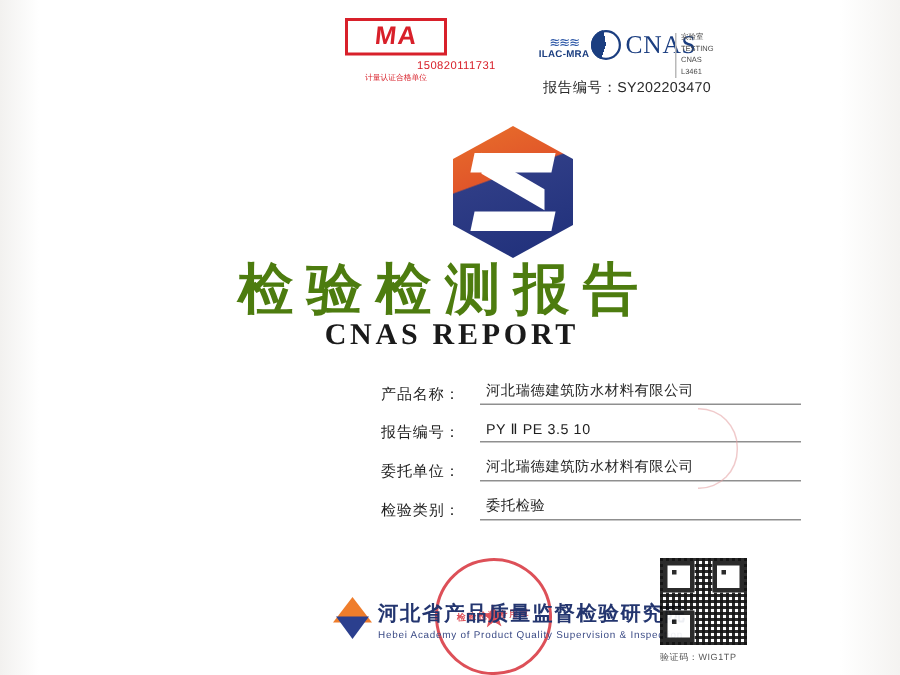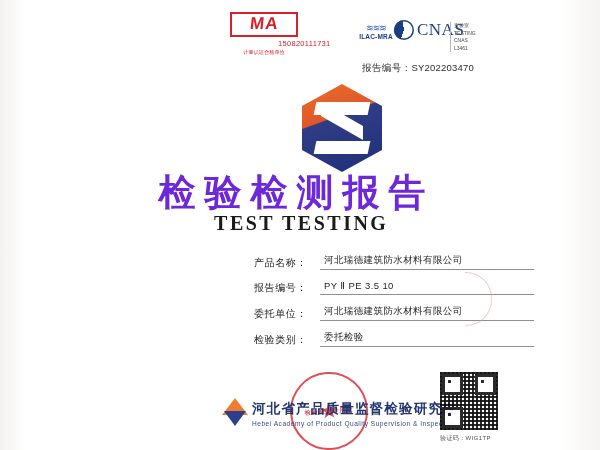--- a/index.html
+++ b/index.html
@@ -122,21 +122,21 @@
     color: #4a4a4a;
     line-height: 1.5;
     border-left: 1px solid #b9b9b9;
     padding-left: 3px;
   }
 
   
   .report-no {
     position: absolute;
     left: 300px;
-    top: 62px;
+    top: 52px;
     font-size: 9.5px;
     color: #2b2b2b;
     letter-spacing: 0.4px;
   }
   .report-no .val { letter-spacing: 0.2px; }
 
   
   .emblem {
     position: absolute;
     left: 240px;
@@ -175,21 +175,21 @@
   
   .title-cn {
     position: absolute;
     left: 0; right: 16px;
     top: 168px;
     text-align: center;
     font-family: "DejaVu Sans", sans-serif;
     font-weight: bold;
     font-size: 37px;
     letter-spacing: 9px;
-    color: #6d28d9;
+    color: #4d7c0f;
     text-indent: 9px;
   }
   .title-en {
     position: absolute;
     left: 0; right: 0;
     top: 212px;
     text-align: center;
     font-family: "Liberation Serif", serif;
     font-weight: bold;
     font-size: 20px;
@@ -404,21 +404,21 @@
     <div class="emblem">
       <div class="hex"></div>
       <div class="hex-z">
         <span class="z-top"></span>
         <span class="z-mid"></span>
         <span class="z-bot"></span>
       </div>
     </div>
 
     <div class="title-cn">检验检测报告</div>
-    <div class="title-en">TEST TESTING</div>
+    <div class="title-en">CNAS REPORT</div>
 
     <div class="fields">
       <div class="field-row">
         <div class="field-label">产品名称：</div>
         <div class="field-value">河北瑞德建筑防水材料有限公司</div>
       </div>
       <div class="field-row">
         <div class="field-label">报告编号：</div>
         <div class="field-value">PY Ⅱ PE 3.5 10</div>
       </div>

